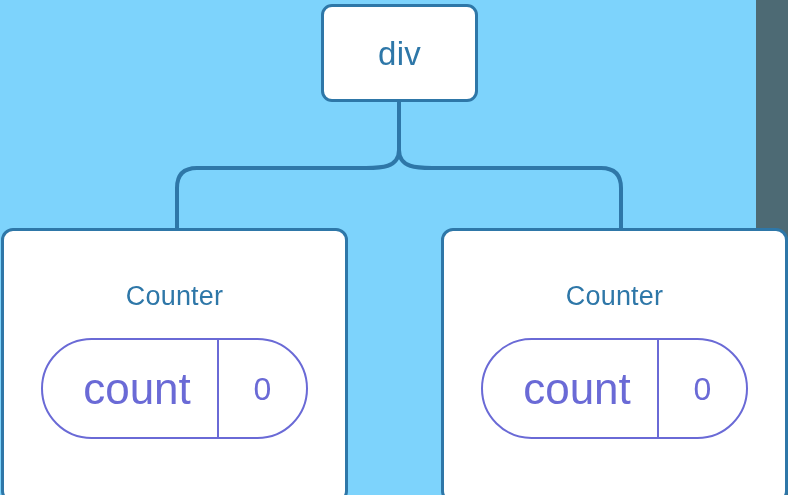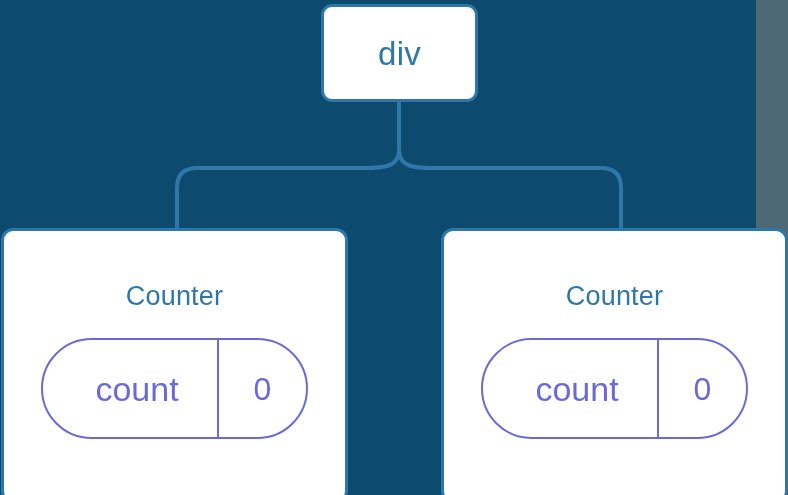--- a/index.html
+++ b/index.html
@@ -10,21 +10,21 @@
     width: 788px;
     height: 495px;
     background: #4d6a74;
     font-family: "Liberation Sans", sans-serif;
     overflow: hidden;
   }
   #stage {
     position: relative;
     width: 756px;
     height: 495px;
-    background: #0c4a6e;
+    background: #7dd3fc;
   }
   #connectors {
     position: absolute;
     left: 0;
     top: 0;
     width: 788px;
     height: 495px;
     pointer-events: none;
   }
   .node-box {
@@ -79,21 +79,21 @@
     display: flex;
     align-items: stretch;
     background: transparent;
   }
   .state-key {
     width: 174px;
     display: flex;
     align-items: center;
     justify-content: center;
     color: #6a6ad6;
-    font-size: 34px;
+    font-size: 44px;
     line-height: 1;
     padding-left: 14px;
     box-sizing: border-box;
   }
   .state-divider {
     width: 2px;
     background: #6a6ad6;
     flex: 0 0 auto;
   }
   .state-value {

